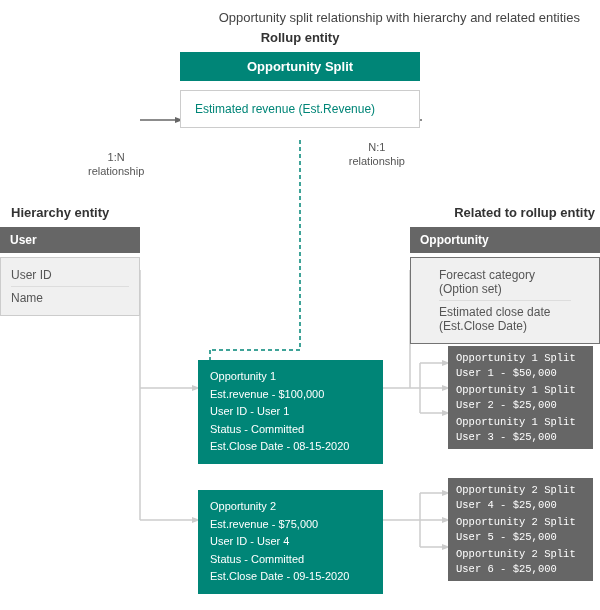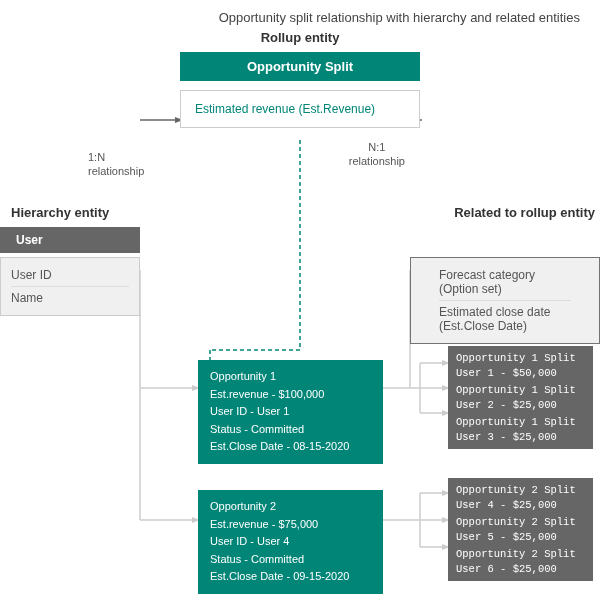--- a/index.html
+++ b/index.html
@@ -65,21 +65,21 @@
       font-size: 13px;
       color: #333;
       text-align: left;
       padding-left: 11px;
     }
     .hierarchy-box-teal {
       position: absolute;
       top: 197px; left: 0; width: 140px;
       background: #666;
       color: #fff;
-      padding: 6px 16px;
+      padding: 6px 10px;
       font-weight: bold;
       font-size: 12px;
     }
     .hierarchy-box-white {
       position: absolute;
       top: 227px; left: 0; width: 140px;
       background: #f0f0f0;
       border: 1px solid #ccc;
       padding: 6px 10px;
     }
@@ -124,20 +124,21 @@
       border-bottom: 1px solid #ddd;
     }
     .related-field:last-child { border-bottom: none; }
 
     
     .rel-label-left {
       position: absolute;
       top: 120px; left: 88px;
       font-size: 11px;
       color: #555;
+      text-align: center;
       line-height: 1.3;
     }
     .rel-label-right {
       position: absolute;
       top: 110px; right: 195px;
       font-size: 11px;
       color: #555;
       text-align: center;
       line-height: 1.3;
     }
@@ -257,20 +258,21 @@
 
   <div class="hierarchy-box-teal">User</div>
 
   <div class="hierarchy-box-white">
     <div class="hierarchy-field">User ID</div>
     <div class="hierarchy-field">Name</div>
   </div>
 
   <div class="related-label">Related to rollup entity</div>
 
+  <div class="related-box-teal">Opportunity</div>
 
   <div class="related-box-white">
     <div class="related-field">Forecast category (Option set)</div>
     <div class="related-field">Estimated close date (Est.Close Date)</div>
   </div>
 
   <div class="opp-box" style="top: 330px; left: 198px;">
     <div>Opportunity 1</div>
     <div>Est.revenue - $100,000</div>
     <div>User ID - User 1</div>

